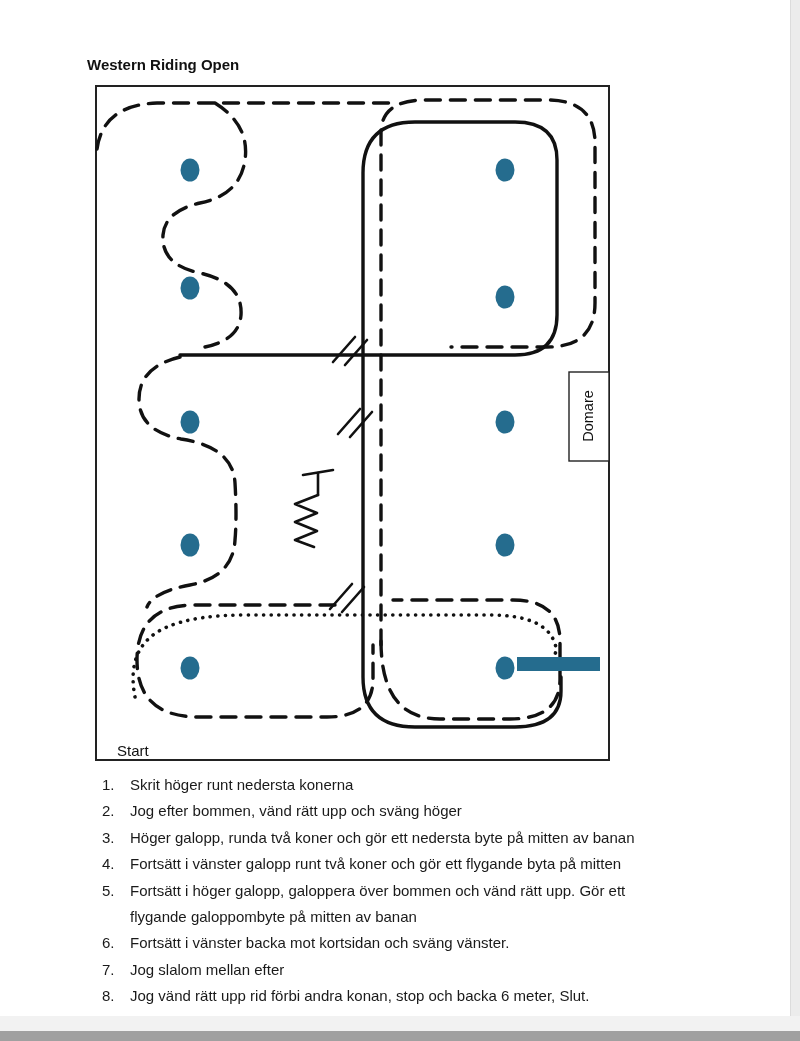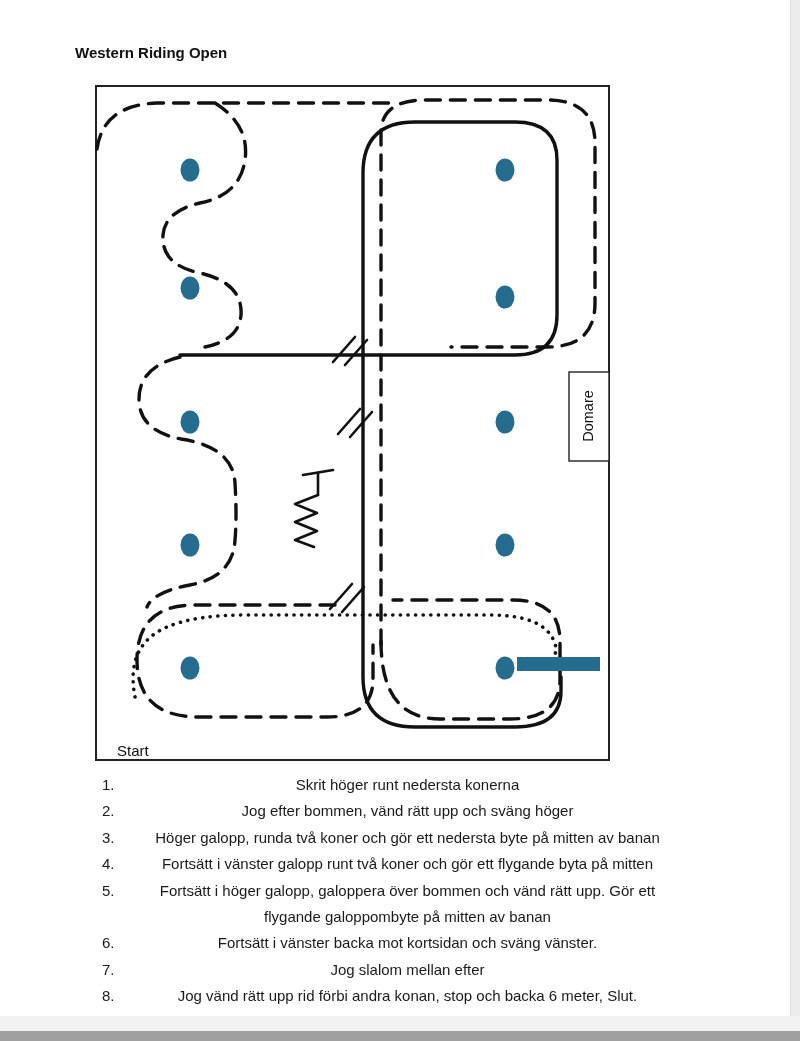--- a/index.html
+++ b/index.html
@@ -18,21 +18,21 @@
     height: 1016px;
     background: #ffffff;
   }
   .doc-title {
     position: absolute;
     left: 75px;
     top: 44px;
     font-size: 15px;
     font-weight: 700;
     color: #111;
-    margin: 0;
+    margin: 12px;
   }
   .arena-wrap {
     position: absolute;
     left: 95px;
     top: 85px;
     width: 515px;
     height: 676px;
   }
   svg { display: block; }
   svg text {
@@ -67,21 +67,21 @@
     align-items: flex-start;
     line-height: 26.4px;
   }
   .instr .num {
     width: 30px;
     flex: 0 0 30px;
     text-align: left;
     padding-left: 2px;
     box-sizing: border-box;
   }
-  .instr .txt { flex: 1; text-align: center; }
+  .instr .txt { flex: 1; }
 
   .side-strip {
     position: absolute;
     left: 790px; top: 0;
     width: 10px; height: 1016px;
     background: #ececec;
     border-left: 1px solid #dcdcdc;
     box-sizing: border-box;
   }
   .bottom-gap {

